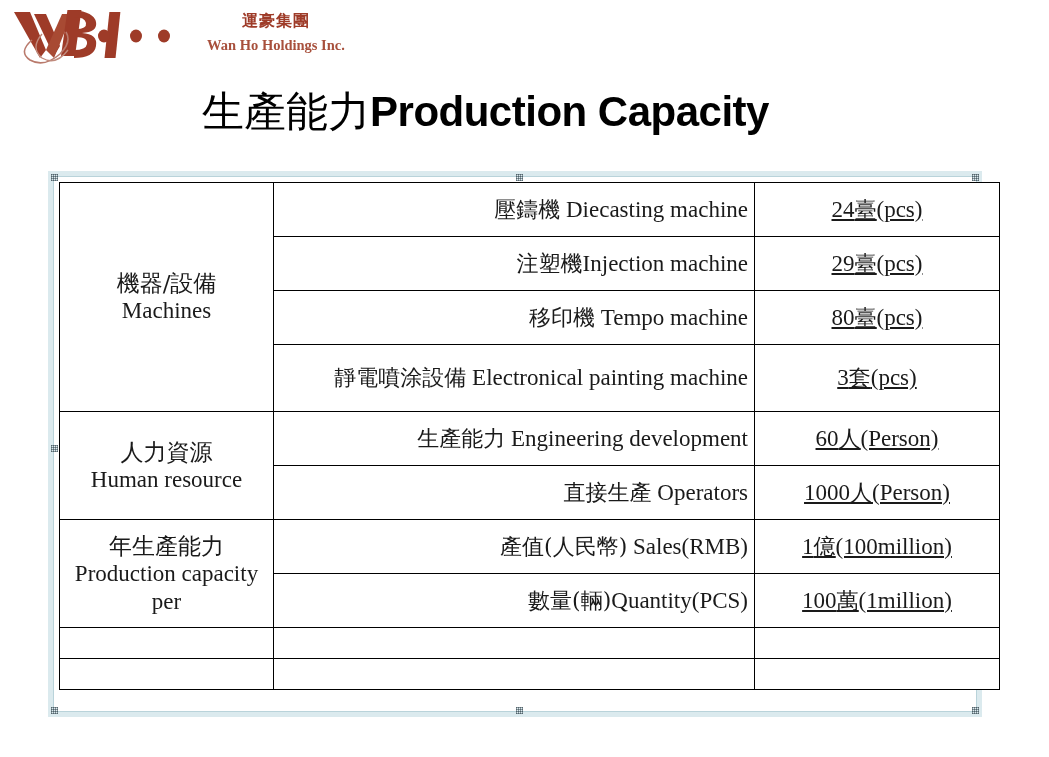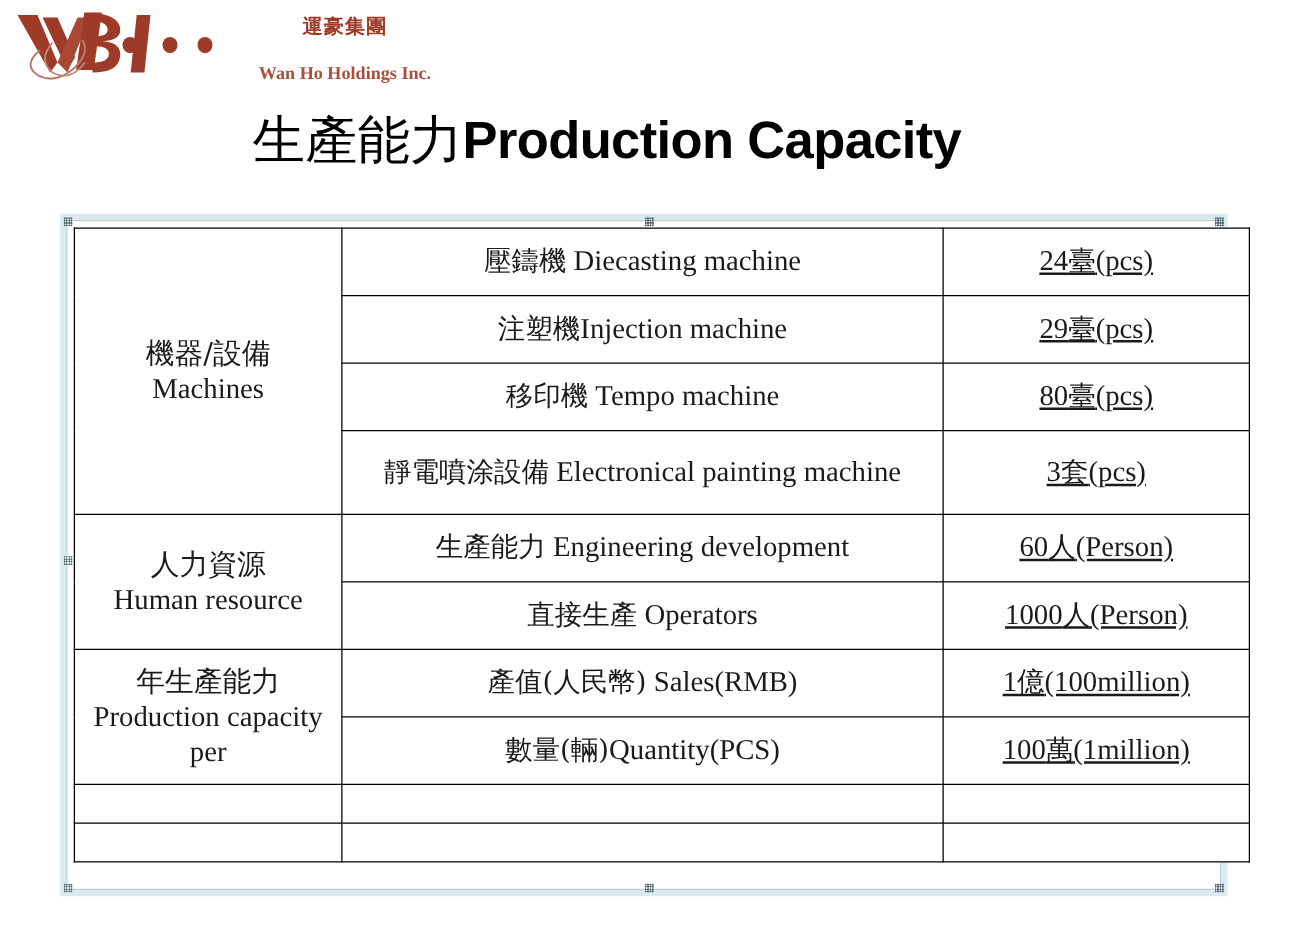--- a/index.html
+++ b/index.html
@@ -45,21 +45,21 @@
     color: #9e3b28;
     line-height: 26px;
     white-space: nowrap;
   }
   #logo-en {
     font-family: "Liberation Serif", "DejaVu Serif", serif;
     font-weight: bold;
     font-size: 14.5px;
     color: #a8503c;
     line-height: 18px;
-    margin-top: 16px;
+    margin-top: 2px;
     white-space: nowrap;
   }
 
   
   #slide-title {
     position: absolute;
     left: 0;
     top: 86px;
     width: 971px;
     text-align: center;
@@ -146,21 +146,21 @@
   td.cat {
     width: 201px;
     text-align: center;
   }
   td.cat.left-al {
     text-align: center;
     padding-left: 8px;
   }
   td.item {
     width: 468px;
-    text-align: center;
+    text-align: right;
     padding-left: 10px;
     margin-left: 10px;
   }
   td.val {
     width: 232px;
     text-align: center;
     padding-left: 8px;
     text-decoration: underline;
   }
   td.blank {

